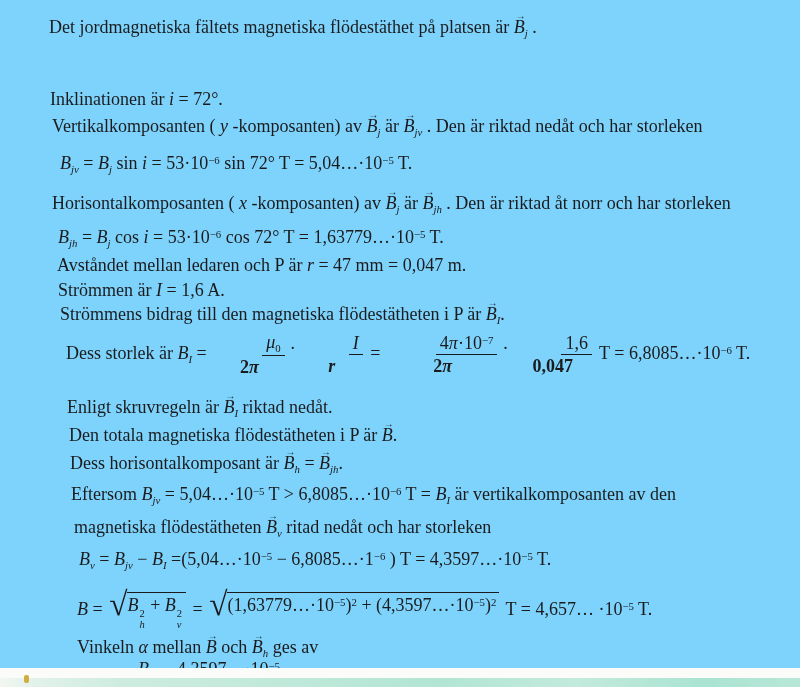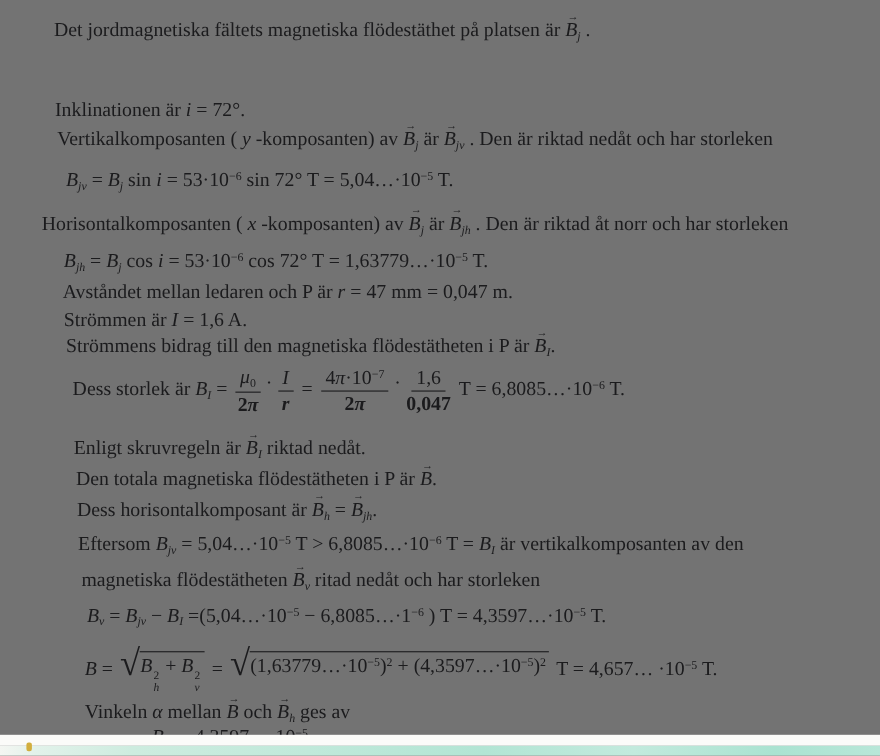--- a/index.html
+++ b/index.html
@@ -3,34 +3,34 @@
 <meta charset="utf-8">
 <style>
   html,body{margin:0;padding:0;}
   body{
     width:800px;height:687px;overflow:hidden;
     font-family:"Liberation Serif","DejaVu Serif",serif;
     background:#e8e7e4;
   }
   .page{
     position:relative;width:800px;height:687px;
-    background:#737373;color:#1b1b1d;
+    background:#7dd3fc;color:#1b1b1d;
   }
   .line{
     position:absolute;white-space:nowrap;
     font-size:18px;line-height:1.25;color:#1b1b1d;
   }
   i{font-style:italic;}
   sub{font-size:0.6em;font-style:italic;vertical-align:-0.33em;}
   sup{font-size:0.6em;font-style:normal;vertical-align:0.5em;}
   sub.rm{font-style:normal;}
   .vec{position:relative;display:inline-block;}
   .vec .arr{position:absolute;left:0.2em;top:-0.5em;font-size:0.55em;line-height:1;font-style:normal;}
   .frac{display:inline-flex;flex-direction:column;align-items:center;vertical-align:middle;margin:0 3px;line-height:1.15;text-align:center;}
-  .frac .num{border-bottom:1.6px solid #1b1b1d;padding:0 4px 1px 4px;}
+  .frac .num{border-bottom:1.6px solid #1b1b1d;padding:0 4px 1px 4px;margin-left:48px;}
   .frac .den{padding-top:1px;font-weight:bold;}
   .cdot{vertical-align:0.3em;margin:0 2px;}
   .sqrt{display:inline-flex;align-items:flex-start;margin:0 2px;}
   .rad{font-size:1.85em;line-height:0.74;font-style:normal;}
   .rc{border-top:1.6px solid #1b1b1d;padding:1px 3px 0 0;}
   .ss{display:inline-flex;flex-direction:column;align-items:flex-start;font-size:0.58em;line-height:1.12;vertical-align:-0.55em;margin:0 1px;}
   .ss .s2{font-style:normal;}
   .ss .sv{font-style:italic;}
   .strip-white{position:absolute;left:0;top:668px;width:800px;height:10px;background:#fbfbf9;}
   .strip-teal{position:absolute;left:0;top:678px;width:800px;height:9px;
@@ -53,21 +53,21 @@
   </div>
 
   <div class="line" style="top:115px;left:52px">
     <span>Vertikalkomposanten ( </span><i>y</i><span> -komposanten) av </span><span class="vec"><span class="arr">→</span><i>B</i></span><sub>j</sub><span> är </span><span class="vec"><span class="arr">→</span><i>B</i></span><sub>jv</sub><span> . Den är riktad nedåt och har storleken</span>
   </div>
 
   <div class="line" style="top:152px;left:60px">
     <i>B</i><sub>jv</sub><span> = </span><i>B</i><sub>j</sub><span> sin </span><i>i</i><span> = 53·10</span><sup>−6</sup><span> sin 72° T = 5,04…·10</span><sup>−5</sup><span>  T.</span>
   </div>
 
-  <div class="line" style="top:192px;left:38px">
+  <div class="line" style="top:192px;left:52px">
     <span>Horisontalkomposanten ( </span><i>x</i><span> -komposanten) av </span><span class="vec"><span class="arr">→</span><i>B</i></span><sub>j</sub><span> är </span><span class="vec"><span class="arr">→</span><i>B</i></span><sub>jh</sub><span> . Den är riktad åt norr och har storleken</span>
   </div>
 
   <div class="line" style="top:226px;left:58px">
     <i>B</i><sub>jh</sub><span> = </span><i>B</i><sub>j</sub><span> cos </span><i>i</i><span> = 53·10</span><sup>−6</sup><span> cos 72° T = 1,63779…·10</span><sup>−5</sup><span>  T.</span>
   </div>
 
   <div class="line" style="top:254px;left:57px">
     <span>Avståndet mellan ledaren och P är </span><i>r</i><span> = 47 mm = 0,047 m.</span>
   </div>

